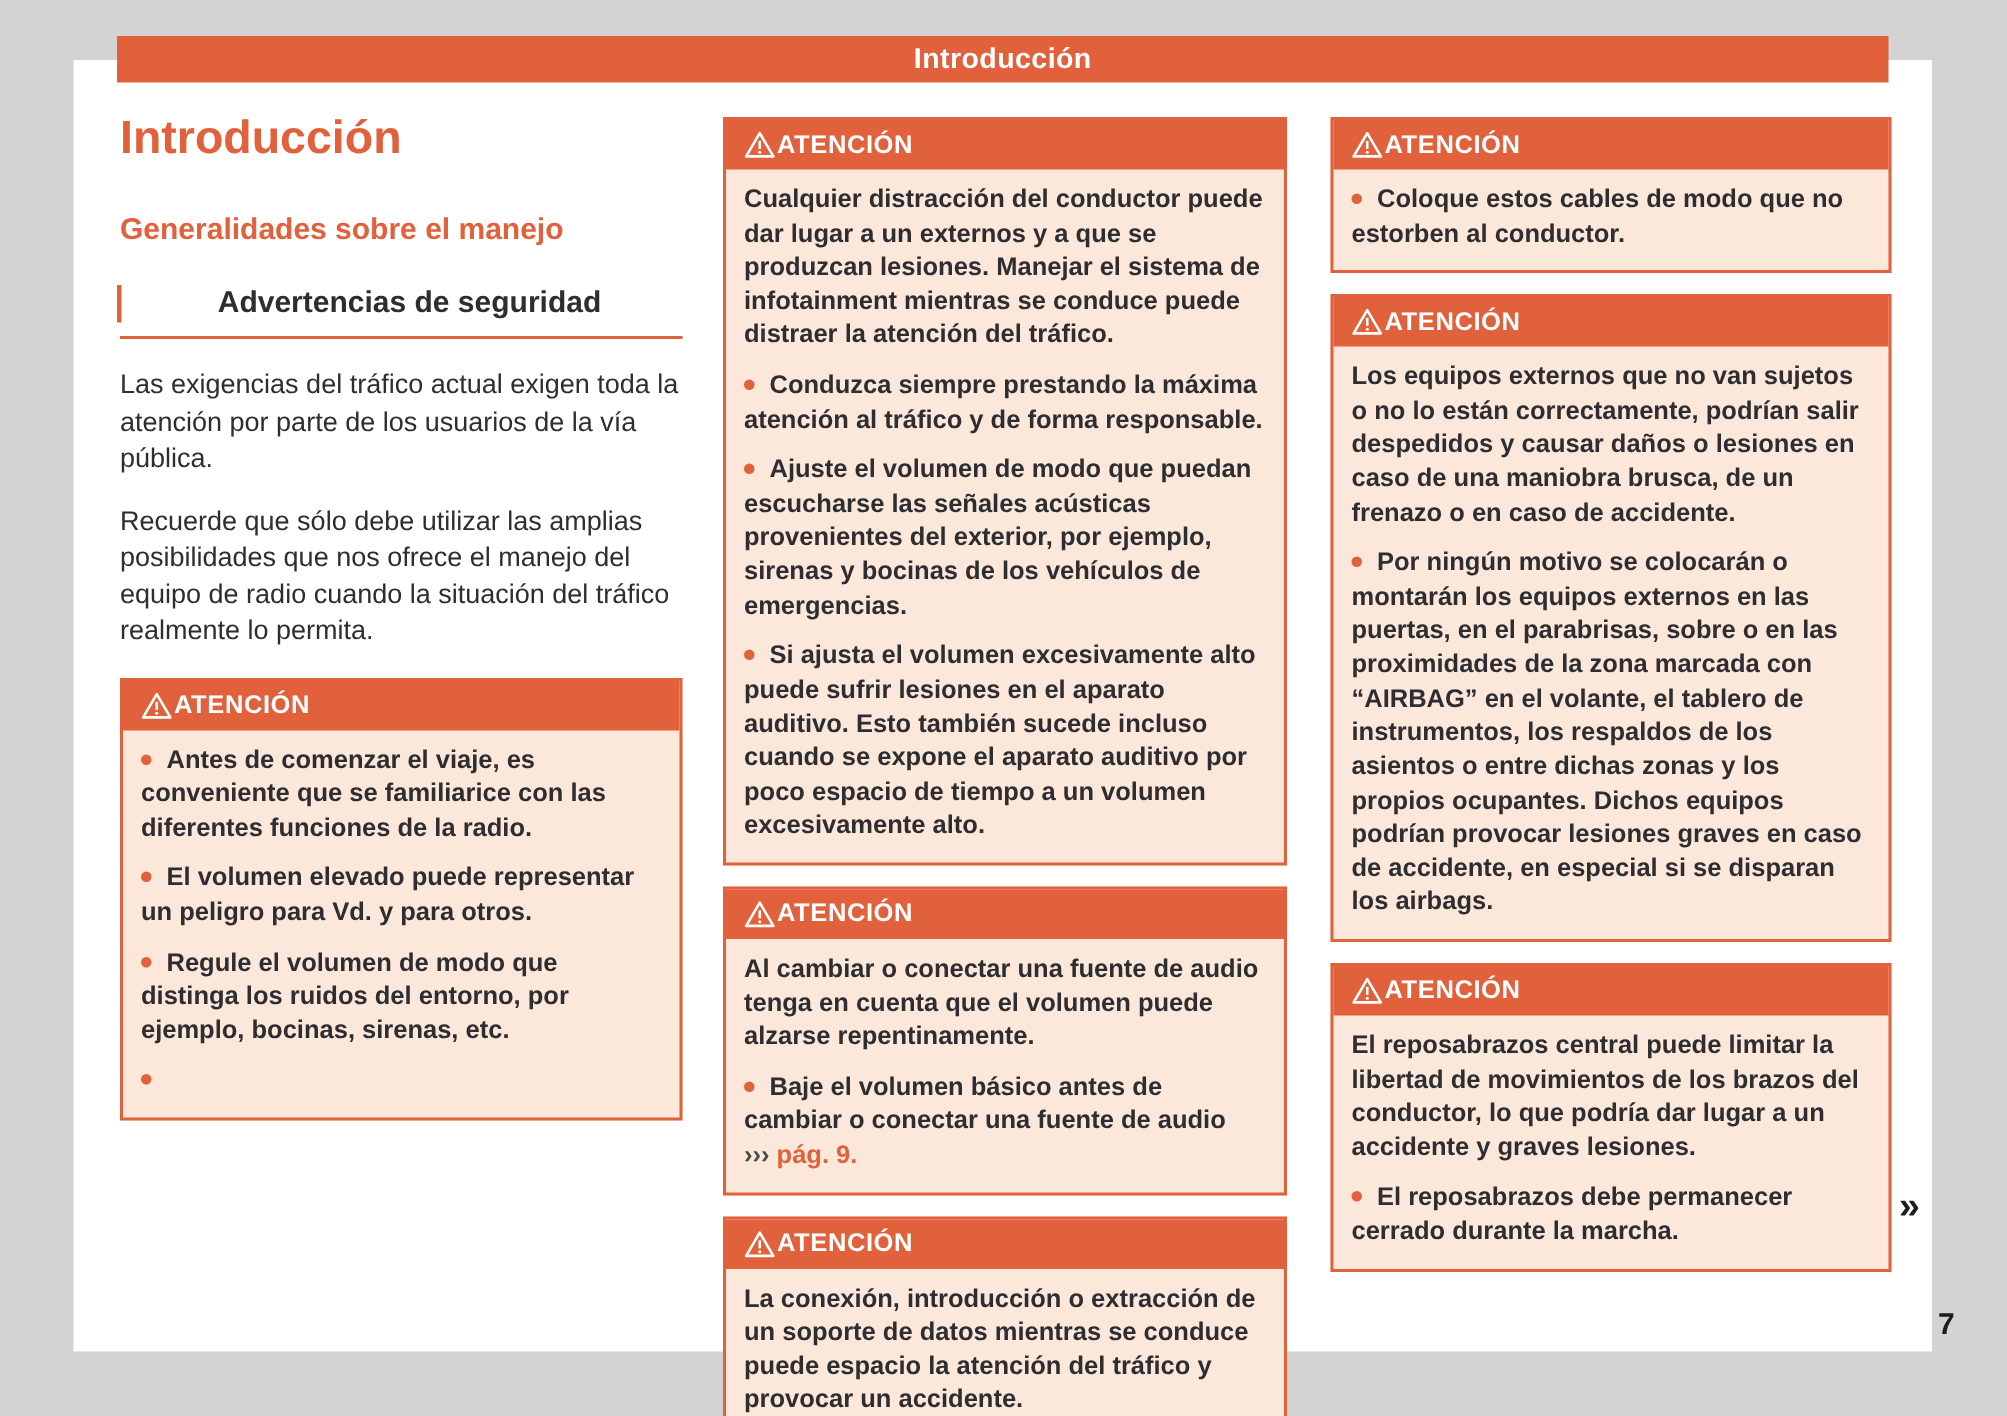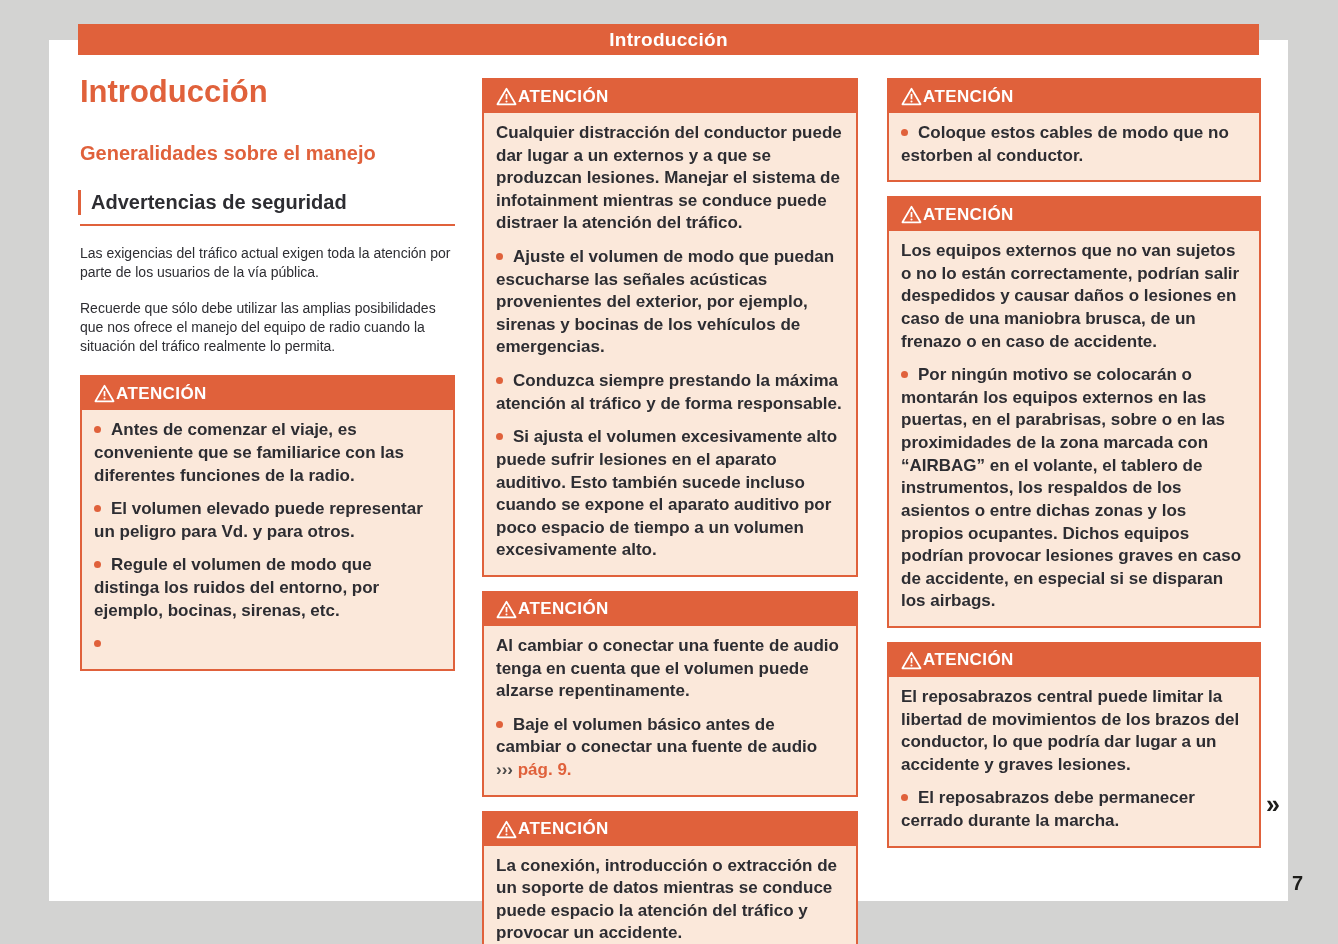--- a/index.html
+++ b/index.html
@@ -38,29 +38,29 @@
   .h1{
     color:var(--accent);font-size:31px;font-weight:bold;line-height:1.15;
     margin:6px 0 30px;
   }
   .h2{
     color:var(--accent);font-size:20px;font-weight:bold;line-height:1.33;
     margin:0 0 24px;
   }
   .h3-wrap{
     border-bottom:2px solid var(--accent);
-    padding-bottom:9px;margin:16px 0 18px;
+    padding-bottom:9px;margin:16px 0 18px;text-align:center;
   }
   .h3{
     display:block;border-left:3px solid var(--accent);
     padding-left:10px;margin-left:-2px;
     color:var(--ink);font-size:20px;font-weight:bold;line-height:1.25;
   }
   .body-par{
-    font-size:14px;line-height:1.36;color:var(--ink);
+    font-size:18px;line-height:1.36;color:var(--ink);
     margin:0 0 17px;
   }
 
   .warnbox{
     border:2px solid var(--accent);
     background:var(--box-bg);
     margin:0 0 14px;
   }
   .warnbox.mt{margin-top:19px}
   .warnhead{
@@ -139,22 +139,22 @@
         <svg viewBox="0 0 24 22">
             <path d="M12 2 L22.5 20 H1.5 Z" fill="none" stroke="#ffffff" stroke-width="2" stroke-linejoin="round"></path>
             <rect x="11" y="8" width="2" height="6.2" fill="#ffffff"></rect>
             <circle cx="12" cy="16.8" r="1.2" fill="#ffffff"></circle>
           </svg>
       </span>
       <span>ATENCIÓN</span>
     </div>
     <div class="warnbody">
       <p>Cualquier distracción del conductor puede dar lugar a un externos y a que se produzcan lesiones. Manejar el sistema de infotainment mientras se conduce puede distraer la atención del tráfico.</p>
+      <p><span class="dot"></span><span>Conduzca siempre prestando la máxima atención al tráfico y de forma responsable.</span></p>
       <p><span class="dot"></span><span>Ajuste el volumen de modo que puedan escucharse las señales acústicas provenientes del exterior, por ejemplo, sirenas y bocinas de los vehículos de emergencias.</span></p>
-      <p><span class="dot"></span><span>Conduzca siempre prestando la máxima atención al tráfico y de forma responsable.</span></p>
       <p><span class="dot"></span><span>Si ajusta el volumen excesivamente alto puede sufrir lesiones en el aparato auditivo. Esto también sucede incluso cuando se expone el aparato auditivo por poco espacio de tiempo a un volumen excesivamente alto.</span></p>
     </div>
   </section>
 
   <section class="warnbox">
     <div class="warnhead">
       <span class="warnicon">
         <svg viewBox="0 0 24 22">
             <path d="M12 2 L22.5 20 H1.5 Z" fill="none" stroke="#ffffff" stroke-width="2" stroke-linejoin="round"></path>
             <rect x="11" y="8" width="2" height="6.2" fill="#ffffff"></rect>

